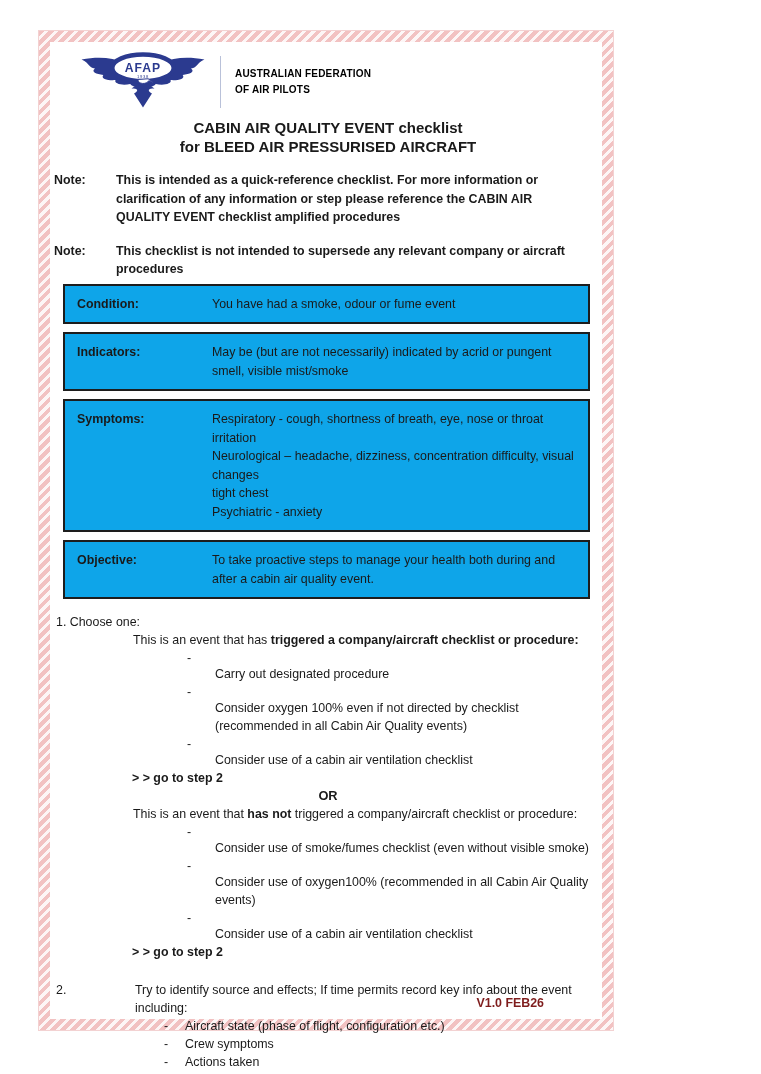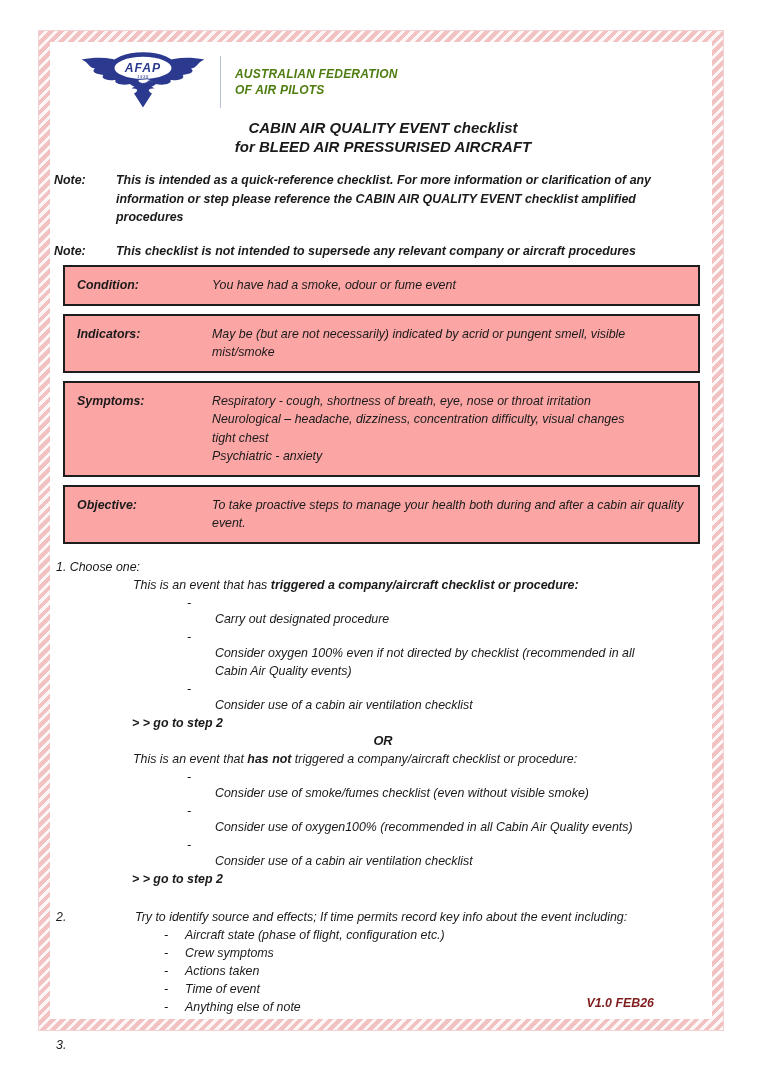--- a/index.html
+++ b/index.html
@@ -1,47 +1,46 @@
 <!DOCTYPE html>
 <html><head>
 <meta charset="utf-8">
 <style>
   * { margin:0; padding:0; box-sizing:border-box; }
   html,body { width:761px; height:1074px; background:#ffffff; font-family:"Liberation Sans", sans-serif; color:#1a1a1a; }
   .page { position:relative; width:761px; height:1074px; background:#ffffff; overflow:hidden; }
 
   .frame {
-    position:absolute; left:38px; top:30px; width:686px; height:1001px;
+    position:absolute; left:38px; top:30px; width:576px; height:1001px;
     background: repeating-linear-gradient(135deg, #f2c2c2 0 4px, #fdf6f6 4px 7px);
     border:1px solid #f3d2d2;
-    font-style:italic;
   }
   .inner {
     position:absolute; left:11px; top:11px; right:11px; bottom:11px;
     background:#ffffff; padding:4px 0 0 4px;
   }
 
   
   .masthead { display:flex; align-items:center; margin:4px 0 0 18px; height:64px; }
   .logo-svg { width:142px; height:64px; }
   .mast-divider { width:1px; height:52px; background:#b9c1d9; margin:0 14px 0 6px; }
-  .org-name { color:#4d7c0f; font-weight:bold; font-size:12px; line-height:16px; letter-spacing:0.2px; }
+  .org-name { color:#000000; font-weight:bold; font-size:10px; line-height:16px; letter-spacing:0.2px; }
 
   
   .doc-title { text-align:center; font-weight:bold; font-size:15px; line-height:19px; margin-top:4px; }
 
   
   .note-row { display:flex; margin:15px 14px 0 0; font-weight:bold; font-size:12.4px; line-height:18.5px; }
   .note-label { width:62px; flex:none; }
   .note-text { flex:1; max-width:582px; }
 
   
   .info-box {
     display:flex; margin:8px 12px 0 9px;
-    background:#fca5a5; border:2px solid #1d1d1d;
+    background:#0ea5e9; border:2px solid #1d1d1d;
     padding:9px 12px; font-size:12.4px; line-height:18.5px;
   }
   .info-box.first { margin-top:5px; }
   .box-label { width:135px; flex:none; font-weight:bold; }
   .box-value { flex:1; max-width:480px; }
 
   
   .step1-heading { margin:14px 0 0 2px; font-size:12.4px; line-height:18px; }
   .branch-intro { margin-left:79px; font-size:12.4px; line-height:18px; }
   .b-row { display:flex; margin-left:133px; font-size:12.4px; line-height:18px; }

